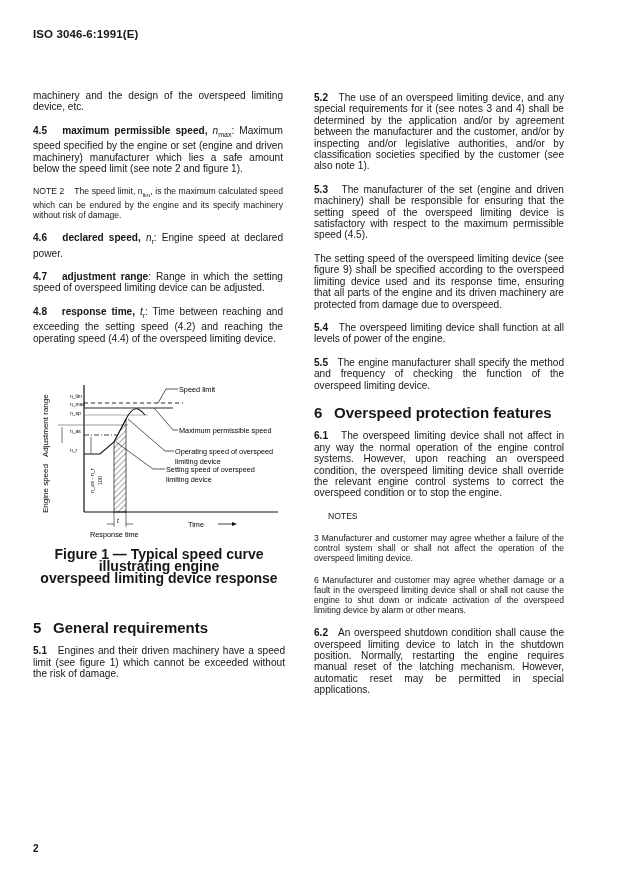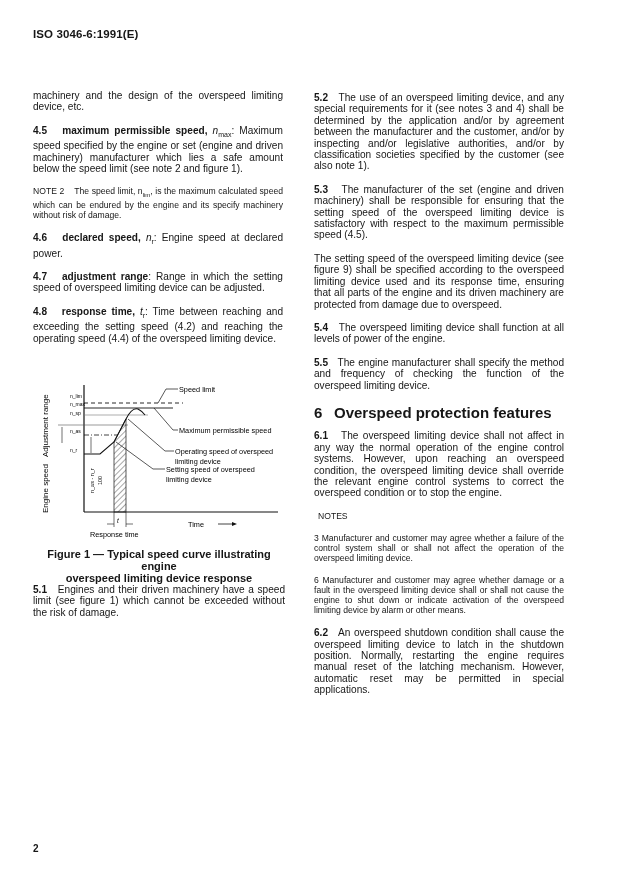--- a/index.html
+++ b/index.html
@@ -6,24 +6,24 @@
     body { width: 626px; height: 880px; position: relative; overflow: hidden;
            font-family: "Liberation Sans", "DejaVu Sans", sans-serif; color: #161616; }
     .header { position: absolute; left: 33px; top: 28px; font-weight: bold; font-size: 11.5px; letter-spacing: 0.1px; }
     .col { position: absolute; width: 250px; font-size: 10.1px; line-height: 11.4px; }
     .col-left { left: 33px; top: 90px; }
     .col-right { left: 314px; top: 92px; width: 250px; }
     .para { text-align: justify; margin: 0 0 12px 0; }
     .para .num { font-weight: bold; }
     .para .term { font-weight: bold; }
     .note { font-size: 8.6px; line-height: 10px; text-align: justify; margin: 0 0 12px 0; }
-    .notes-heading { font-size: 8.6px; margin: 0 0 11px 4px; }
+    .notes-heading { font-size: 8.6px; margin: 0 0 11px 14px; }
     .h2 { font-weight: bold; font-size: 15px; margin: 0 0 12px 0; }
     .h2 .hnum { display: inline-block; width: 20px; }
-    .fig-caption { font-weight: bold; font-size: 11px; line-height: 12px; text-align: center; }
+    .fig-caption { font-weight: bold; font-size: 14px; line-height: 12px; text-align: center; }
     .figure { position: absolute; left: 28px; top: 375px; width: 270px; height: 165px; }
     .figure svg text { font-family: "Liberation Sans", sans-serif; }
     .page-number { position: absolute; left: 33px; top: 843px; font-weight: bold; font-size: 10px; }
   </style>
 </head>
 <body>
 
 <div class="header">ISO 3046-6:1991(E)</div>
 
 <div class="col col-left">
@@ -122,20 +122,23 @@
     <text transform="translate(66,118) rotate(-90)" font-size="5.5">n_as - n_r</text>
     <text transform="translate(74,110) rotate(-90)" font-size="5.5">100</text>
   </svg>
 </div>
 
 <div class="col" style="left:33px; top:548px; width:252px;">
   <div class="fig-caption">
     <div>Figure 1 — Typical speed curve illustrating engine</div>
     <div>overspeed limiting device response</div>
   </div>
+  <div class="h2" style="margin-top:38px;">
+    <span class="hnum">5</span><span>General requirements</span>
+  </div>
   <p class="para">
     <span class="num">5.1</span>&nbsp;&nbsp;
     <span>Engines and their driven machinery have a speed limit (see figure 1) which cannot be exceeded without the risk of damage.</span>
   </p>
 </div>
 
 <div class="col col-right">
   <p class="para">
     <span class="num">5.2</span>&nbsp;&nbsp;
     <span>The use of an overspeed limiting device, and any special requirements for it (see notes 3 and 4) shall be determined by the application and/or by agreement between the manufacturer and the customer, and/or by inspecting and/or legislative authorities, and/or by classification societies specified by the customer (see also note 1).</span>

